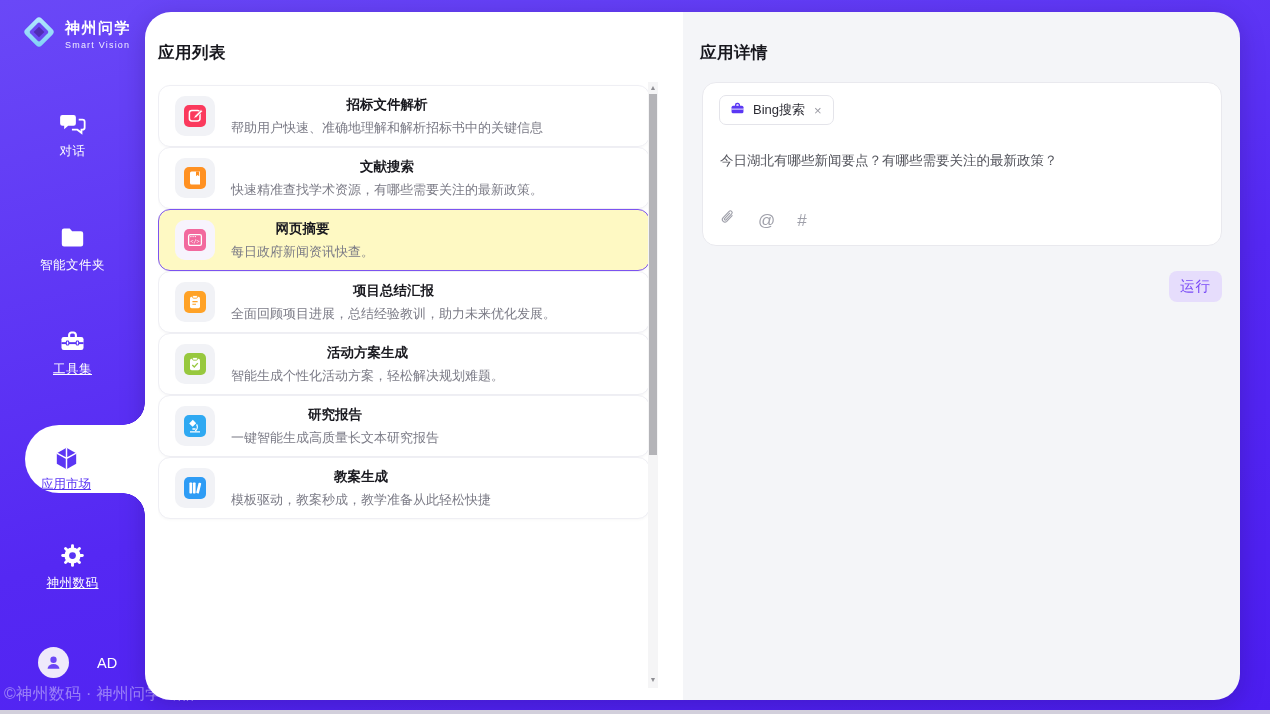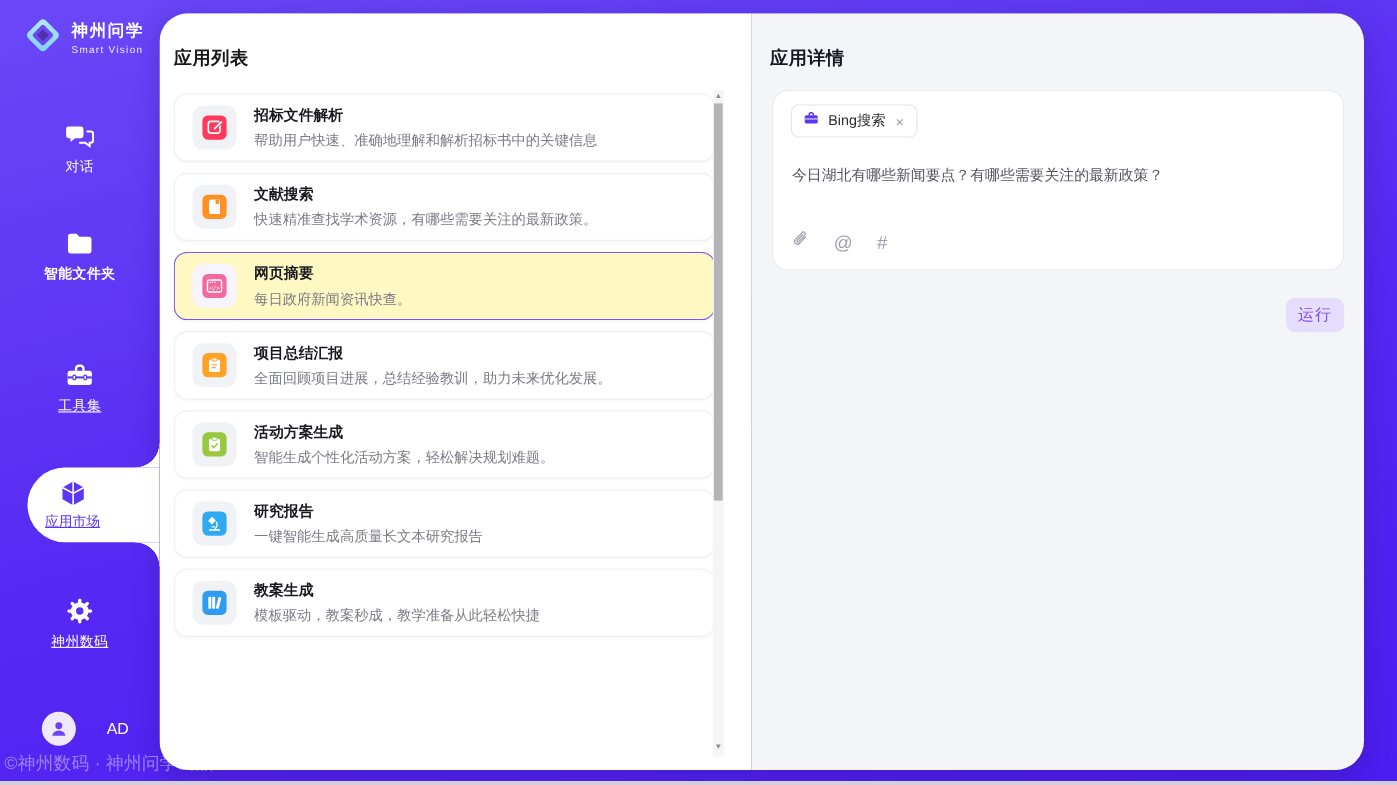--- a/index.html
+++ b/index.html
@@ -29,42 +29,42 @@
   .logo-text .en { color:rgba(255,255,255,.9); font-size:9px; letter-spacing:1.2px; margin-top:2px; }
 
   .nav-item { position:absolute; left:0; width:145px; display:flex; flex-direction:column;
     align-items:center; gap:6px; cursor:pointer; }
   .nav-item .nav-label { color:#ffffff; font-size:12.5px; letter-spacing:.5px; }
   .nav-item.u .nav-label { text-decoration:underline; }
   .nav-icon svg { display:block; }
 
   .active-pill { position:absolute; left:25px; top:425px; width:120px; height:68px;
     background:#fff; border-radius:34px 0 0 34px; display:flex; flex-direction:column;
-    align-items:center; justify-content:center; gap:4px; cursor:pointer; }
+    align-items:center; justify-content:flex-end; gap:4px; cursor:pointer; }
   .active-pill .inner { display:flex; flex-direction:column; align-items:center; gap:4px;
     margin-right:38px; }
   .active-pill .nav-label { color:#5a35f3; font-size:12.5px; text-decoration:underline; }
   .notch { position:absolute; left:123px; width:22px; height:22px; }
   .notch.top { top:403px; background:radial-gradient(circle at 0 0, rgba(0,0,0,0) 21.5px, #fff 22px); }
   .notch.bot { top:493px; background:radial-gradient(circle at 0 100%, rgba(0,0,0,0) 21.5px, #fff 22px); }
 
   .user-row { position:absolute; left:38px; top:647px; display:flex; align-items:center;
     gap:28px; cursor:pointer; }
   .avatar { width:31px; height:31px; border-radius:50%; background:#efe9fb;
     display:flex; align-items:center; justify-content:center; }
   .user-name { color:#fff; font-size:14.5px; }
   .sidebar-footer { position:absolute; left:4px; top:684px; width:140px;
     color:rgba(255,255,255,.42); font-size:16px; letter-spacing:.3px; white-space:nowrap; }
 
   
   .cards-viewport { position:absolute; left:13px; top:70px; width:492px; height:608px;
     overflow:hidden; padding-top:3px; }
-  .app-card { height:62px; border:1px solid #efeff4; border-radius:12px; margin-bottom:10px;
+  .app-card { height:62px; border:1px solid #efeff4; border-radius:12px; margin-bottom:0;
     display:flex; align-items:center; padding-left:16px; background:#fff; cursor:pointer;
-    box-shadow:0 1px 3px rgba(20,20,40,.03); }
+    box-shadow:0 1px 3px rgba(20,20,40,.03);text-align:center; }
   .app-card.selected { background:#fef9c3; border:1.5px solid #7d54f0; }
   .card-icon-wrap { width:40px; height:40px; border-radius:10px; background:#f1f2f6;
     display:flex; align-items:center; justify-content:center; margin-right:16px; flex:none; }
   .app-card.selected .card-icon-wrap { background:#f7f4fd; }
   .card-glyph { width:22px; height:22px; border-radius:5px; display:flex; align-items:center;
     justify-content:center; }
   .card-texts { display:flex; flex-direction:column; gap:5px; }
   .card-title { font-size:13.5px; font-weight:bold; color:#19191f; }
   .card-desc { font-size:13px; color:#7b7b86; }
 
@@ -127,21 +127,21 @@
   <div class="nav-item" style="top:110px;">
     <span class="nav-icon">
       <svg width="27" height="27" viewBox="0 0 24 24">
         <path d="M3 4.5h10a2 2 0 0 1 2 2v5.5a2 2 0 0 1-2 2H8.2L4.6 17v-3H3a2 2 0 0 1-2-2V6.5a2 2 0 0 1 2-2z" fill="#fff"></path>
         <path d="M17.5 8.5h3.3a2 2 0 0 1 2 2v5a2 2 0 0 1-2 2h-.8v2.8l-3.7-2.8h-4.8" stroke="#fff" stroke-width="1.6" fill="none"></path>
       </svg>
     </span>
     <span class="nav-label">对话</span>
   </div>
 
-  <div class="nav-item" style="top:208px;font-weight:bold;">
+  <div class="nav-item" style="top:224px;">
     <span class="nav-icon">
       <svg width="27" height="27" viewBox="0 0 24 24">
         <path d="M2.5 6a2 2 0 0 1 2-2h5l2.2 2.5h7.8a2 2 0 0 1 2 2V18a2 2 0 0 1-2 2h-15a2 2 0 0 1-2-2z" fill="#fff"></path>
       </svg>
     </span>
     <span class="nav-label">智能文件夹</span>
   </div>
 
   <div class="nav-item u" style="top:328px;">
     <span class="nav-icon">

